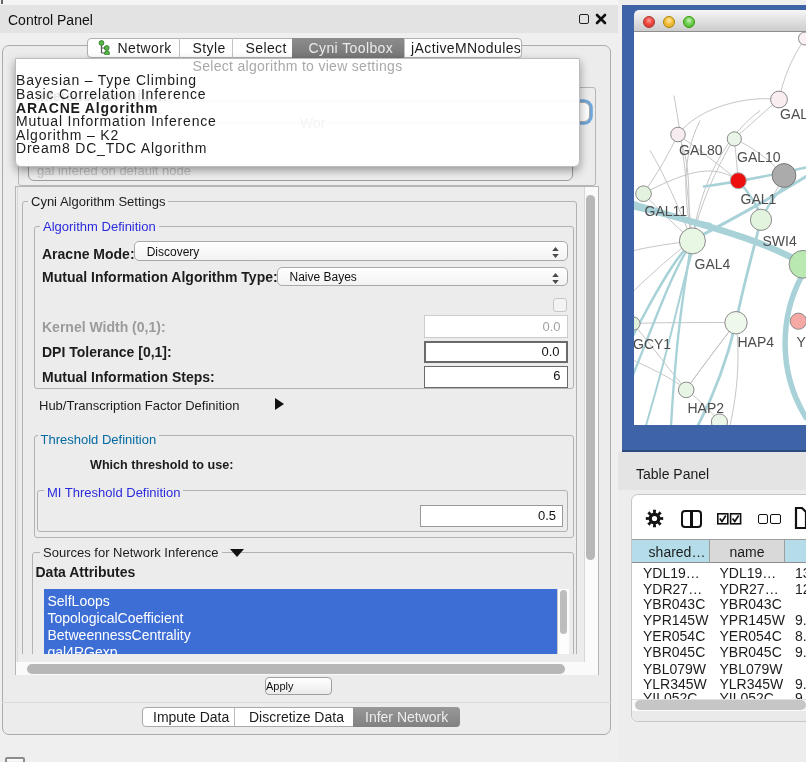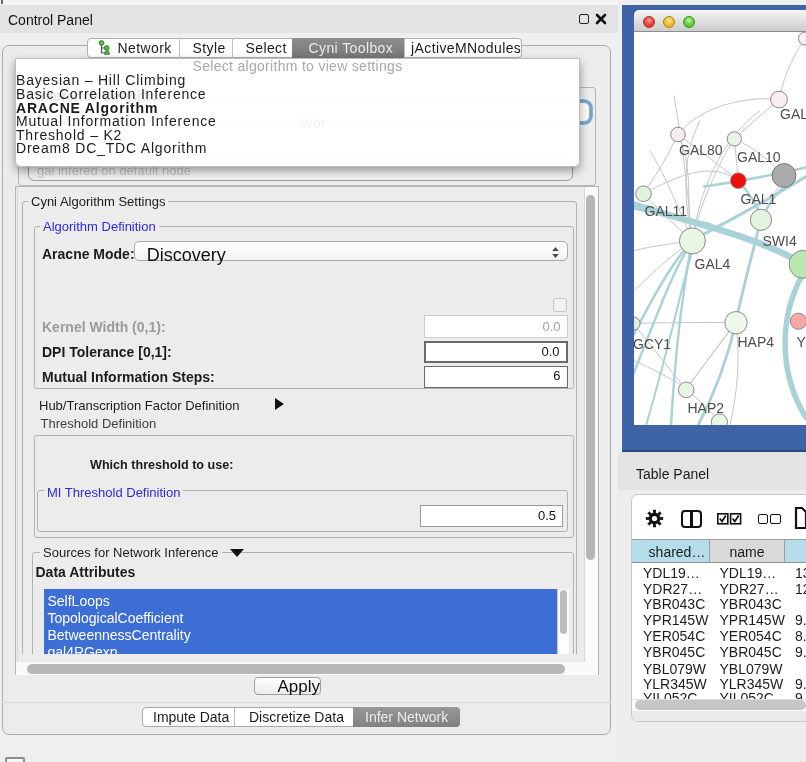--- a/index.html
+++ b/index.html
@@ -1,20 +1,20 @@
 <!DOCTYPE html>
 <html><head><meta charset="utf-8"><style>
 *{margin:0;padding:0;box-sizing:border-box}
 html,body{width:806px;height:762px;overflow:hidden}
 body{font-family:"Liberation Sans",sans-serif;background:#efefef;position:relative}
 .abs{position:absolute}
 .lbl{position:absolute;font-size:14px;color:#1c1c1c;white-space:nowrap}
 .b{font-weight:bold}
 .gray{color:#9b9b9b}
-.combo{position:absolute;background:linear-gradient(#ffffff,#f2f2f2);border:1px solid #a9a9a9;border-radius:5px;font-size:18px;color:#111}
+.combo{position:absolute;background:linear-gradient(#ffffff,#f2f2f2);border:1px solid #a9a9a9;border-radius:5px;font-size:12px;color:#111}
 .combo .ct{position:absolute;left:12px;top:2.5px}
 .spin{position:absolute;right:7px;top:4px;width:9px;height:13px}
 .field{position:absolute;background:#fff;font-size:13px;color:#111;text-align:right;padding-right:6px}
 .grp{position:absolute;border:1px solid #b2b2b2;border-radius:3px}
 .gt{position:absolute;font-size:13px;background:#ececec;padding:0 3px;white-space:nowrap}
 </style></head>
 <body>
 
 <div class="abs" style="left:0;top:0;width:618px;height:762px;background:#efefef"></div>
 <div class="abs" style="left:0;top:0;width:618px;height:5px;background:#f5f5f5"></div>
@@ -46,56 +46,64 @@
 <div class="lbl" style="left:411px;top:40.4px;letter-spacing:0.4px">jActiveMNodules</div>
 
 <div class="abs" style="left:18px;top:87px;width:577.5px;height:99px;border:1px solid #b6b6b6;border-radius:3px"></div>
 <div class="abs" style="left:24px;top:102px;width:566px;height:20px;background:#fff;border:1px solid #a9a9a9;border-radius:6px;box-shadow:0 0 0 2.8px #6fa6d9"></div>
 <div class="abs" style="left:28px;top:153px;width:545px;height:28px;background:linear-gradient(#ffffff,#eeeeee);border:1px solid #9d9d9d;border-radius:6px;overflow:hidden">
 <span style="position:absolute;left:8px;top:9px;font-size:13px;color:#c4c4c4">gal infered on default node</span>
   </div>
 
 <div class="abs" style="left:15px;top:58px;width:565px;height:109px;background:rgba(255,255,255,0.98);border:1px solid #bcbcbc;border-radius:0 0 6px 6px;box-shadow:0 4px 10px rgba(0,0,0,0.38)"></div>
 <div class="lbl" style="left:15px;top:57.8px;width:565px;text-align:center;color:#a9a9a9;letter-spacing:0.3px">Select algorithm to view settings</div>
-<div class="lbl" style="left:16px;top:72.2px;letter-spacing:0.8px">Bayesian – Hill Climbing</div>
+<div class="lbl" style="left:16px;top:72.2px;letter-spacing:0.8px">Bayesian – Type Climbing</div>
 <div class="lbl" style="left:16px;top:85.8px;letter-spacing:0.8px">Basic Correlation Inference</div>
 <div class="lbl b" style="left:36px;top:88px;color:rgba(60,60,60,0.12)">Inference Definition</div>
 <div class="lbl" style="left:300px;top:115px;color:rgba(60,60,60,0.06)">Wor</div>
 <div class="lbl b" style="left:16px;top:99.5px;letter-spacing:0.8px">ARACNE Algorithm</div>
 <div class="lbl" style="left:16px;top:113.1px;letter-spacing:0.8px">Mutual Information Inference</div>
-<div class="lbl" style="left:16px;top:126.8px;letter-spacing:0.8px">Threshold – K2</div>
+<div class="lbl" style="left:16px;top:126.8px;letter-spacing:0.8px">Algorithm – K2</div>
 <div class="lbl" style="left:16px;top:140.4px;letter-spacing:0.8px">Dream8 DC_TDC Algorithm</div>
 
 <div class="abs" style="left:14.5px;top:186px;width:584px;height:489px;border:1px solid #b5b5b5;background:#ececec"></div>
 
 <div class="abs" id="vp" style="left:15.5px;top:187px;width:568px;height:467px;overflow:hidden">
 <div style="position:absolute;left:0;top:0;width:568px;height:600px">
 <div class="grp" style="left:6.5px;top:14px;width:555px;height:640px"></div>
 <div class="gt" style="left:12.5px;top:6.5px;color:#1c1c1c">Cyni Algorithm Settings</div>
 <div class="grp" style="left:18px;top:39px;width:540.5px;height:163px"></div>
 <div class="gt" style="left:24.5px;top:32px;color:#2b2bdd">Algorithm Definition</div>
 <div class="lbl b" style="left:26.5px;top:58.6px">Aracne Mode:</div>
 <div class="combo" style="left:118.2px;top:54px;width:434px;height:19.5px">
         <span class="ct">Discovery</span>
+        <svg class="spin" width="9" height="14" viewBox="0 0 9 14">
+          <path d="M4.5 1 L8 5.3 L1 5.3 Z" fill="#4a4a4a"></path>
+          <path d="M4.5 13 L8 8.7 L1 8.7 Z" fill="#4a4a4a"></path>
+        </svg>
+      </div>
+<div class="lbl b" style="left:26.5px;top:81.8px">Mutual Information Algorithm Type:</div>
+<div class="combo" style="left:261px;top:79.5px;width:291px;height:19.5px">
+        <span class="ct">Naive Bayes</span>
         <svg class="spin" width="9" height="14" viewBox="0 0 9 14">
           <path d="M4.5 1 L8 5.3 L1 5.3 Z" fill="#4a4a4a"></path>
           <path d="M4.5 13 L8 8.7 L1 8.7 Z" fill="#4a4a4a"></path>
         </svg>
       </div>
 <div class="abs" style="left:537.5px;top:110.5px;width:14px;height:14px;background:#f3f3f3;border:1px solid #c7c7c7;border-radius:3px"></div>
 <div class="lbl b gray" style="left:26.5px;top:131.8px">Kernel Width (0,1):</div>
 <div class="field" style="left:408.5px;top:128px;width:143.5px;height:23px;border:1px solid #cdcdcd;color:#a2a2a2;line-height:21px">0.0</div>
 <div class="lbl b" style="left:26.5px;top:157.3px">DPI Tolerance [0,1]:</div>
 <div class="field" style="left:408.5px;top:153.5px;width:143.5px;height:22.5px;border:2px solid #6a6a6a;line-height:18px">0.0</div>
 <div class="lbl b" style="left:26.5px;top:182.3px">Mutual Information Steps:</div>
 <div class="field" style="left:408.5px;top:179px;width:143.5px;height:22px;border:1.5px solid #6a6a6a;line-height:18px">6</div>
 <div class="lbl" style="left:23.5px;top:210.5px;font-size:13px">Hub/Transcription Factor Definition</div>
 <div class="abs" style="left:259px;top:211px;width:0;height:0;border-left:9px solid #111;border-top:6.5px solid transparent;border-bottom:6.5px solid transparent"></div>
 <div class="grp" style="left:18px;top:248px;width:540.5px;height:103px"></div>
-<div class="gt" style="left:22px;top:229px;color:#404040">Threshold Definition</div>
+<div class="gt" style="left:22px;top:245px;color:#0369a1">Threshold Definition</div>
 <div class="lbl b" style="left:74.5px;top:271.3px;font-size:12.6px">Which threshold to use:</div>
 <div class="grp" style="left:21px;top:303px;width:531px;height:42px"></div>
 <div class="gt" style="left:28.5px;top:297.5px;color:#2b2bdd">MI Threshold Definition</div>
 <div class="field" style="left:404.5px;top:318px;width:143px;height:21.5px;border:1px solid #999;line-height:19px">0.5</div>
 <div class="grp" style="left:16.5px;top:365px;width:542px;height:200px"></div>
 <div class="gt" style="left:24.5px;top:357.5px;color:#1c1c1c">Sources for Network Inference</div>
 <div class="abs" style="left:214.5px;top:361.5px;width:0;height:0;border-top:8px solid #111;border-left:7.5px solid transparent;border-right:7.5px solid transparent"></div>
 <div class="lbl b" style="left:20px;top:377.3px">Data Attributes</div>
 <div class="abs" style="left:28.5px;top:401.5px;width:513px;height:68px;background:#3d6ed6"></div>
 <div class="lbl" style="left:32px;top:406.3px;color:#fff">SelfLoops</div>
@@ -108,21 +116,21 @@
 </div>
 
 <div class="abs" style="left:16.5px;top:187px;width:1px;height:475px;background:#d8d8d8"></div>
 
 <div class="abs" style="left:583.5px;top:187px;width:14px;height:475px;background:#fafafa;border-left:1px solid #d8d8d8"></div>
 <div class="abs" style="left:586px;top:195px;width:9px;height:365px;background:#b7b7b7;border-radius:5px"></div>
 
 <div class="abs" style="left:15.5px;top:662px;width:582px;height:13px;background:#fafafa"></div>
 <div class="abs" style="left:27px;top:663.5px;width:538px;height:10px;background:#b7b7b7;border-radius:5px"></div>
 
-<div class="abs" style="left:254px;top:677px;width:67px;height:17.5px;background:linear-gradient(#ffffff,#ebebeb);border:1px solid #9f9f9f;border-radius:4px;text-align:right;font-size:17px;color:#111;line-height:17px">Apply</div>
+<div class="abs" style="left:265px;top:677px;width:67px;height:17.5px;background:linear-gradient(#ffffff,#ebebeb);border:1px solid #9f9f9f;border-radius:4px;text-align:left;font-size:11px;color:#111;line-height:17px">Apply</div>
 
 <div class="abs" style="left:2px;top:701.5px;width:609px;height:1px;background:#d9d9d9"></div>
 <div class="abs" style="left:142px;top:707px;width:318px;height:19.5px;background:#fff;border:1px solid #a9a9a9;border-radius:4px"></div>
 <div class="abs" style="left:353px;top:707px;width:107px;height:19.5px;background:linear-gradient(#989898,#818181);border-radius:0 4px 4px 0"></div>
 <div class="abs" style="left:234px;top:707.5px;width:1px;height:18.5px;background:#bbb"></div>
 <div class="lbl" style="left:153px;top:709px">Impute Data</div>
 <div class="lbl" style="left:249px;top:709px">Discretize Data</div>
 <div class="lbl" style="left:365px;top:709px;color:#ededed">Infer Network</div>
 
 <div class="abs" style="left:5px;top:756.5px;width:20px;height:10px;background:linear-gradient(#fff,#e0e0e0);border:2px solid #8c8c8c;border-radius:2px"></div>

